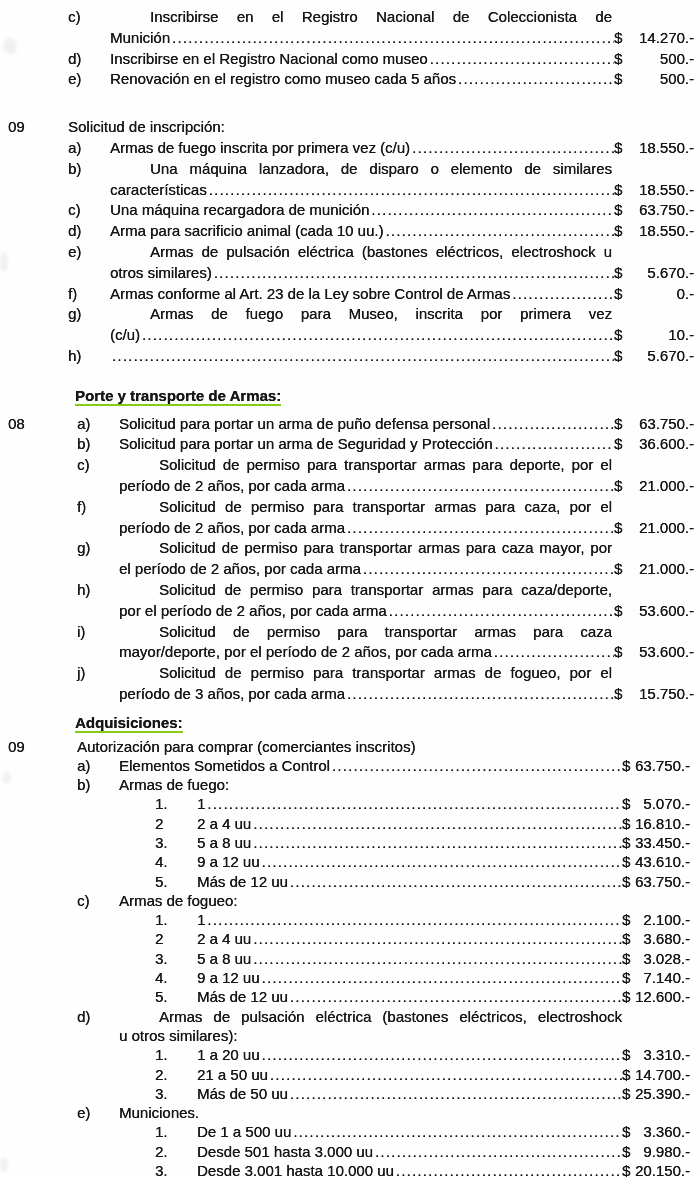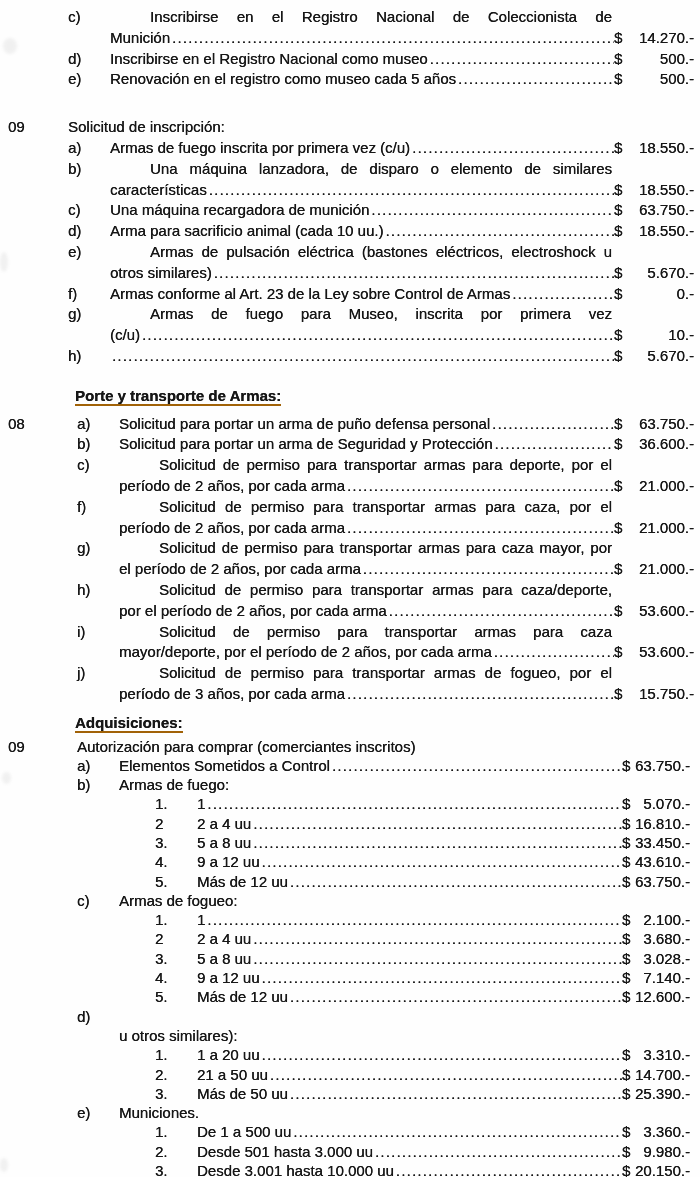--- a/index.html
+++ b/index.html
@@ -23,21 +23,21 @@
 
   .preline { text-align: justify; text-align-last: justify; margin-right: 86px; margin-left: 40px; }
   .plain { }
   .lastline { display: flex; align-items: baseline; }
   .sublbl { flex: 0 0 42px; margin-left: 36px; }
   .txt { flex: 0 0 auto; white-space: nowrap; }
   .dots { flex: 1 1 auto; overflow: hidden; white-space: nowrap; letter-spacing: 1.2px; margin-left: 2px; min-width: 8px; }
   .price { flex: 0 0 84px; display: flex; justify-content: space-between; align-items: baseline; padding-right: 4px; }
 
   .heading { margin-left: 67px; line-height: 20.8px; }
-  .heading span { font-weight: bold; border-bottom: 2px solid #a16207; padding-bottom: 0px; }
+  .heading span { font-weight: bold; border-bottom: 2px solid #84cc16; padding-bottom: 0px; }
 
   
   .block-sec07 { margin-top: 27px; }
   .heading-porte { margin-top: 19px; }
   .block-sec08 { margin-top: 7px; }
   .heading-adquisiciones { margin-top: 8px; }
   .block-sec09 { margin-top: 3px; line-height: 19.3px; }
   .block-sec08 .col-num, .block-sec09 .col-num { flex-basis: 69px; }
   .block-sec09 .price { flex-basis: 76px; padding-right: 8px; }
   .block-sec09 .preline { margin-right: 76px; }
@@ -583,20 +583,23 @@
             <span class="price">
               <span class="cur">$</span>
               <span class="amt">12.600.-</span>
             </span>
           </div>
         </div>
       </div>
       <div class="row">
         <div class="col-num"></div>
         <div class="col-lbl">d)</div>
+        <div class="body">
+          <div class="preline">Armas de pulsación eléctrica (bastones eléctricos, electroshock</div>
+        </div>
       </div>
       <div class="row">
         <div class="col-num"></div>
         <div class="col-lbl"></div>
         <div class="body">
           <div class="plain">u otros similares):</div>
         </div>
       </div>
       <div class="row">
         <div class="col-num"></div>

